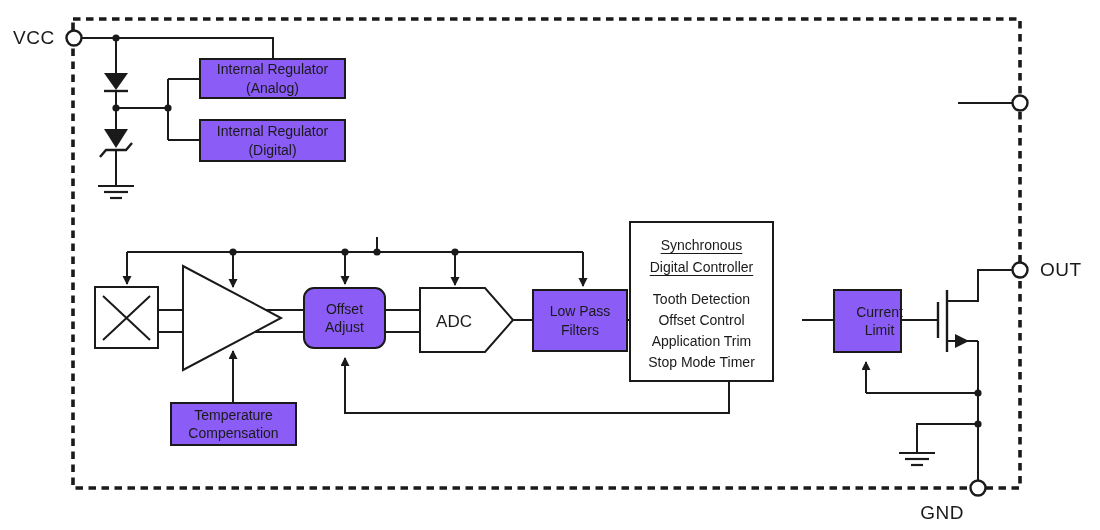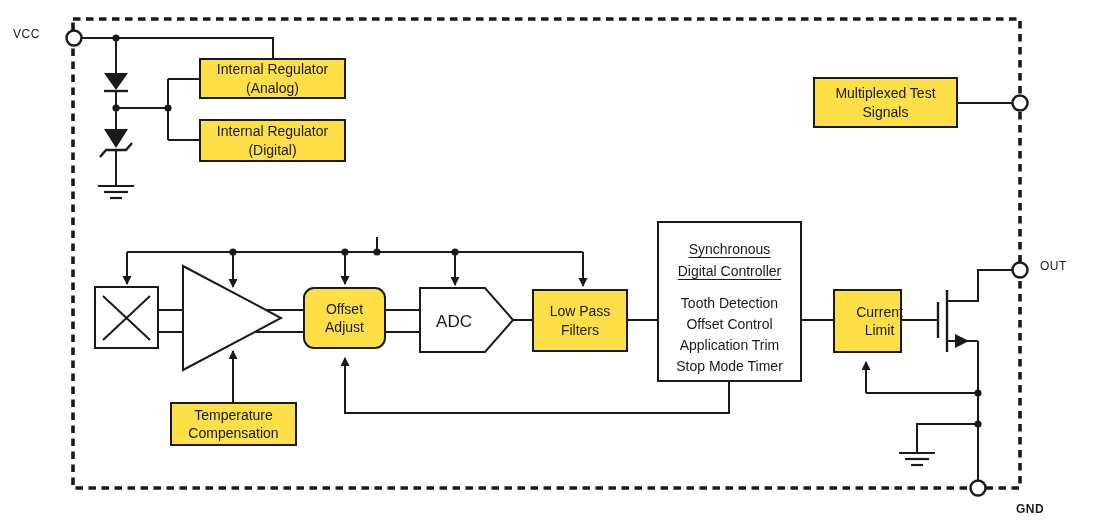--- a/index.html
+++ b/index.html
@@ -14,41 +14,41 @@
   }
   .stage svg.wires {
     position: absolute;
     left: 0; top: 0;
     width: 1100px; height: 530px;
   }
   .box {
     position: absolute;
     box-sizing: border-box;
     border: 2px solid #1a1a1a;
-    background: #fde047;
+    background: #8b5cf6;
     display: flex;
     align-items: center;
     justify-content: center;
     text-align: center;
     white-space: pre-line;
     font-size: 14px;
     line-height: 1.3;
     z-index: 3;
   }
   .floating-label {
     position: absolute;
     white-space: pre-line;
     text-align: center;
     font-size: 14px;
     line-height: 1.3;
     z-index: 4;
   }
   .pin-label {
     position: absolute;
-    font-size: 12px;
+    font-size: 19px;
     letter-spacing: 0.5px;
     z-index: 4;
   }
   .controller-box {
     position: absolute;
     box-sizing: border-box;
     border: 2px solid #1a1a1a;
     background: #ffffff;
     z-index: 3;
     display: flex;
@@ -183,48 +183,46 @@
       <circle cx="978" cy="488" r="7.5"></circle>
     </g>
   </svg>
 
   <div class="box" style="left:199px; top:58px; width:147px; height:41px;">Internal Regulator
 (Analog)</div>
 
   <div class="box" style="left:199px; top:119px; width:147px; height:43px;">Internal Regulator
 (Digital)</div>
 
-  <div class="box" style="left:813px; top:77px; width:145px; height:51px;">Multiplexed Test
-Signals</div>
 
 
   <div class="box" style="left:303px; top:287px; width:83px; height:62px;border-radius:11px;">Offset
 Adjust</div>
 
   <div class="box" style="left:532px; top:289px; width:96px; height:63px;">Low Pass
 Filters</div>
 
   <div class="box" style="left:833px; top:289px; width:69px; height:64px;padding-left:24px;">Current
 Limit</div>
 
   <div class="box" style="left:170px; top:402px; width:127px; height:44px;">Temperature
 Compensation</div>
 
-  <div class="controller-box" style="left:657px; top:221px; width:145px; height:161px;justify-content:center;">
+  <div class="controller-box" style="left:629px; top:221px; width:145px; height:161px;">
     <div class="ctrl-title">Synchronous</div>
     <div class="ctrl-title">Digital Controller</div>
     <div class="ctrl-funcs">
       <div class="ctrl-func">Tooth Detection</div>
       <div class="ctrl-func">Offset Control</div>
       <div class="ctrl-func">Application Trim</div>
       <div class="ctrl-func">Stop Mode Timer</div>
     </div>
   </div>
 
 
   <div class="floating-label" style="left:420px; top:311px; width:68px; font-size:17px;">ADC</div>
 
   <div class="pin-label" style="left:13px; top:27px;">VCC</div>
   <div class="pin-label" style="left:1093px; top:92px;margin-left:36px;">TEST</div>
   <div class="pin-label" style="left:1040px; top:259px;">OUT</div>
-  <div class="pin-label" style="left:1002px; top:502px; width:56px; text-align:center;font-weight:bold;">GND</div>
+  <div class="pin-label" style="left:914px; top:502px; width:56px; text-align:center;">GND</div>
 
 </div>
 
 </body></html>

